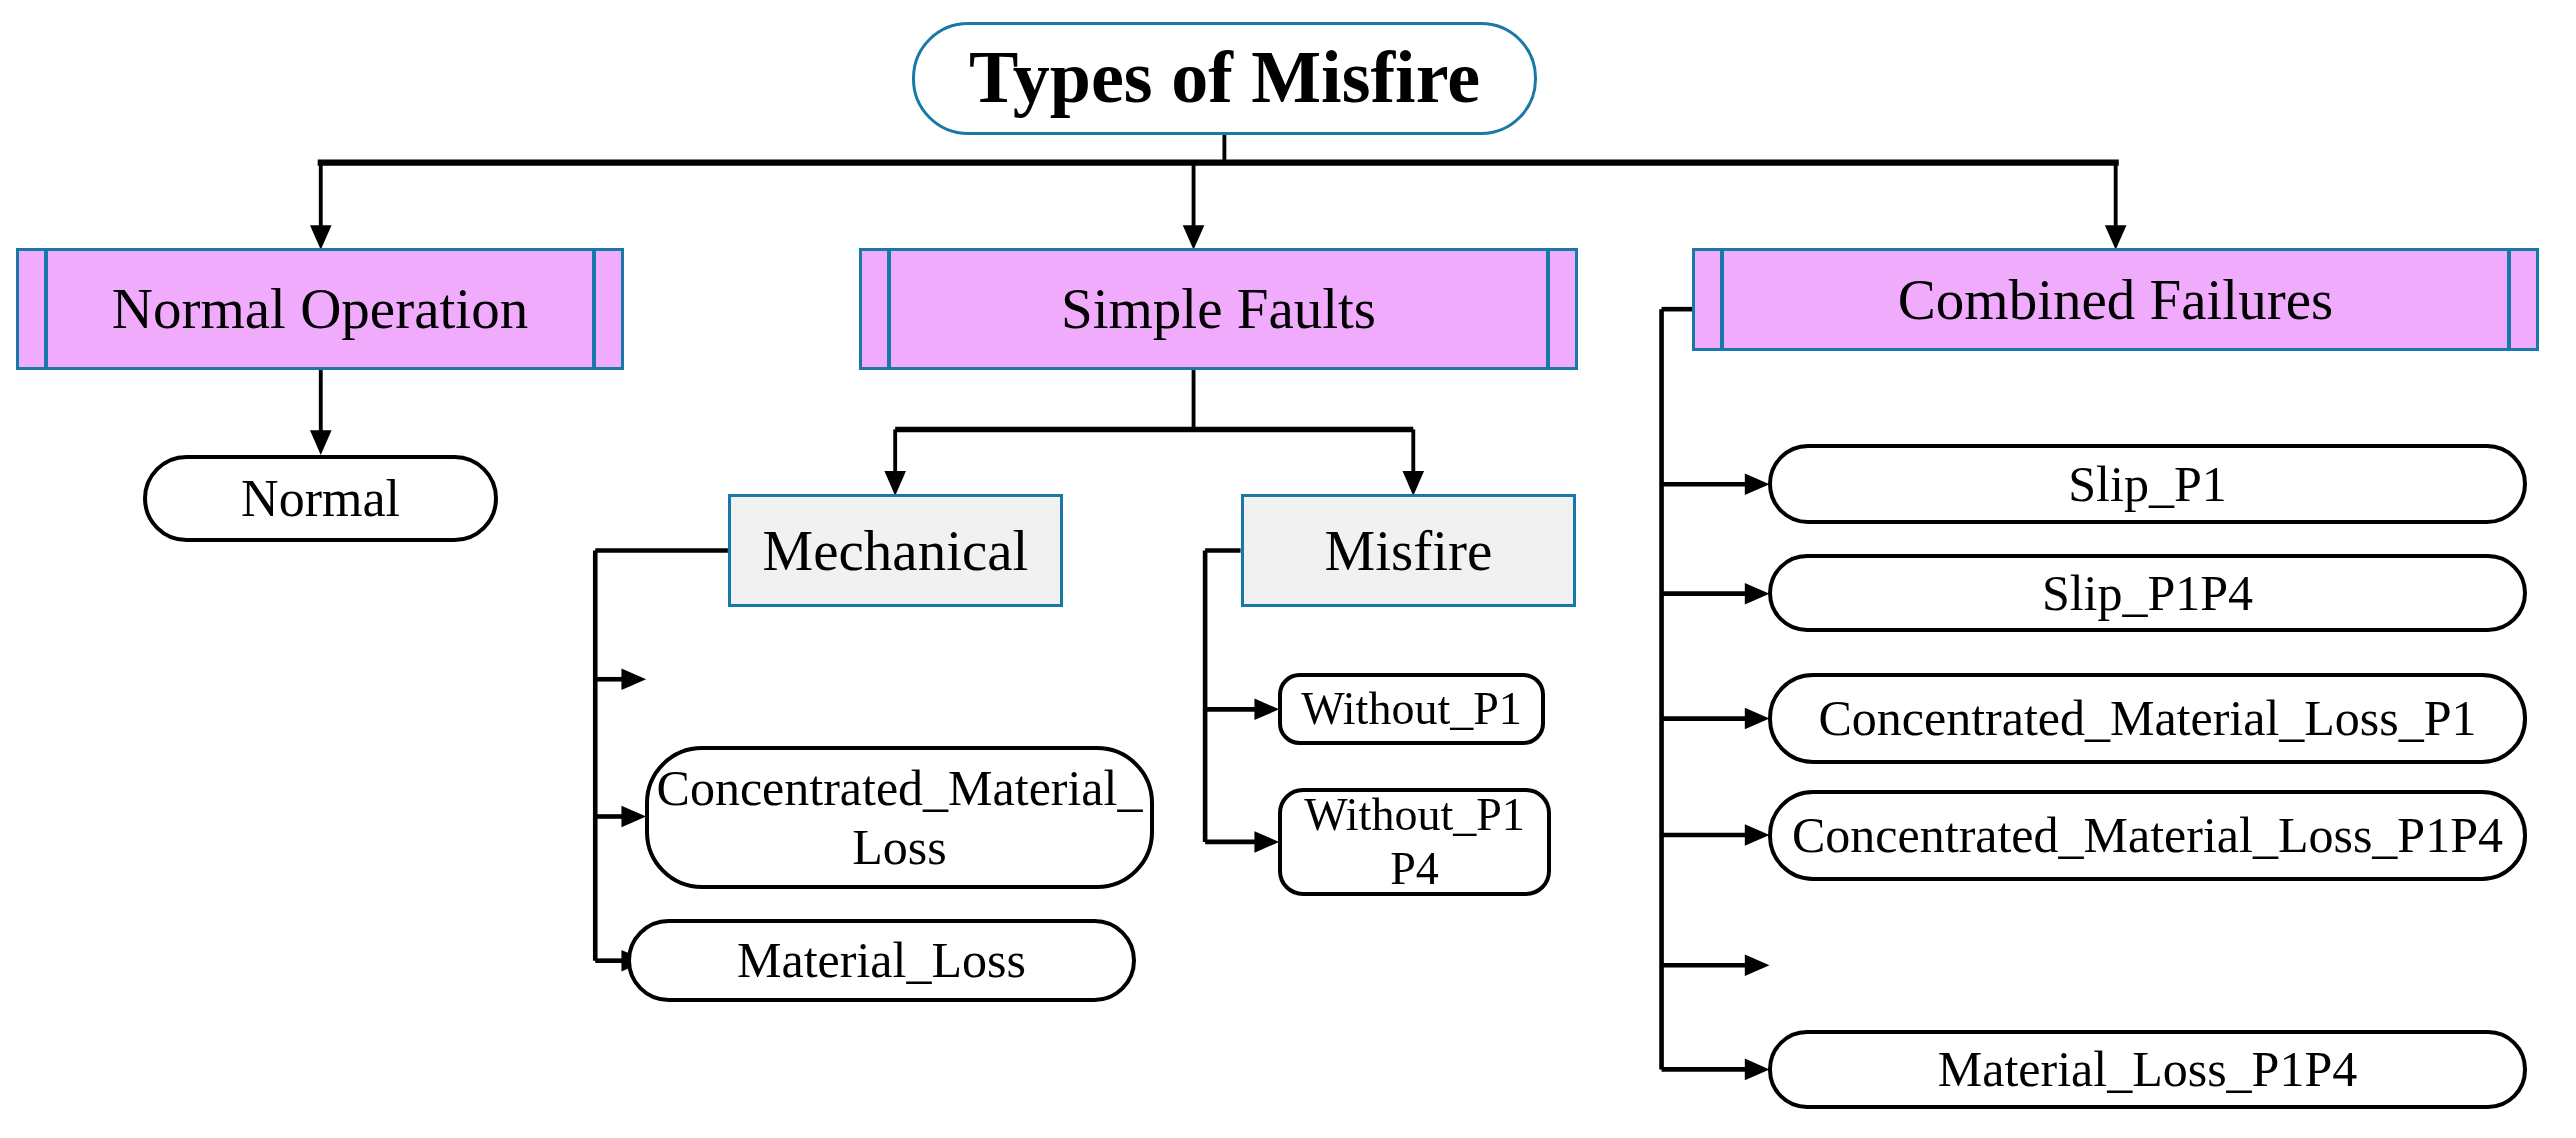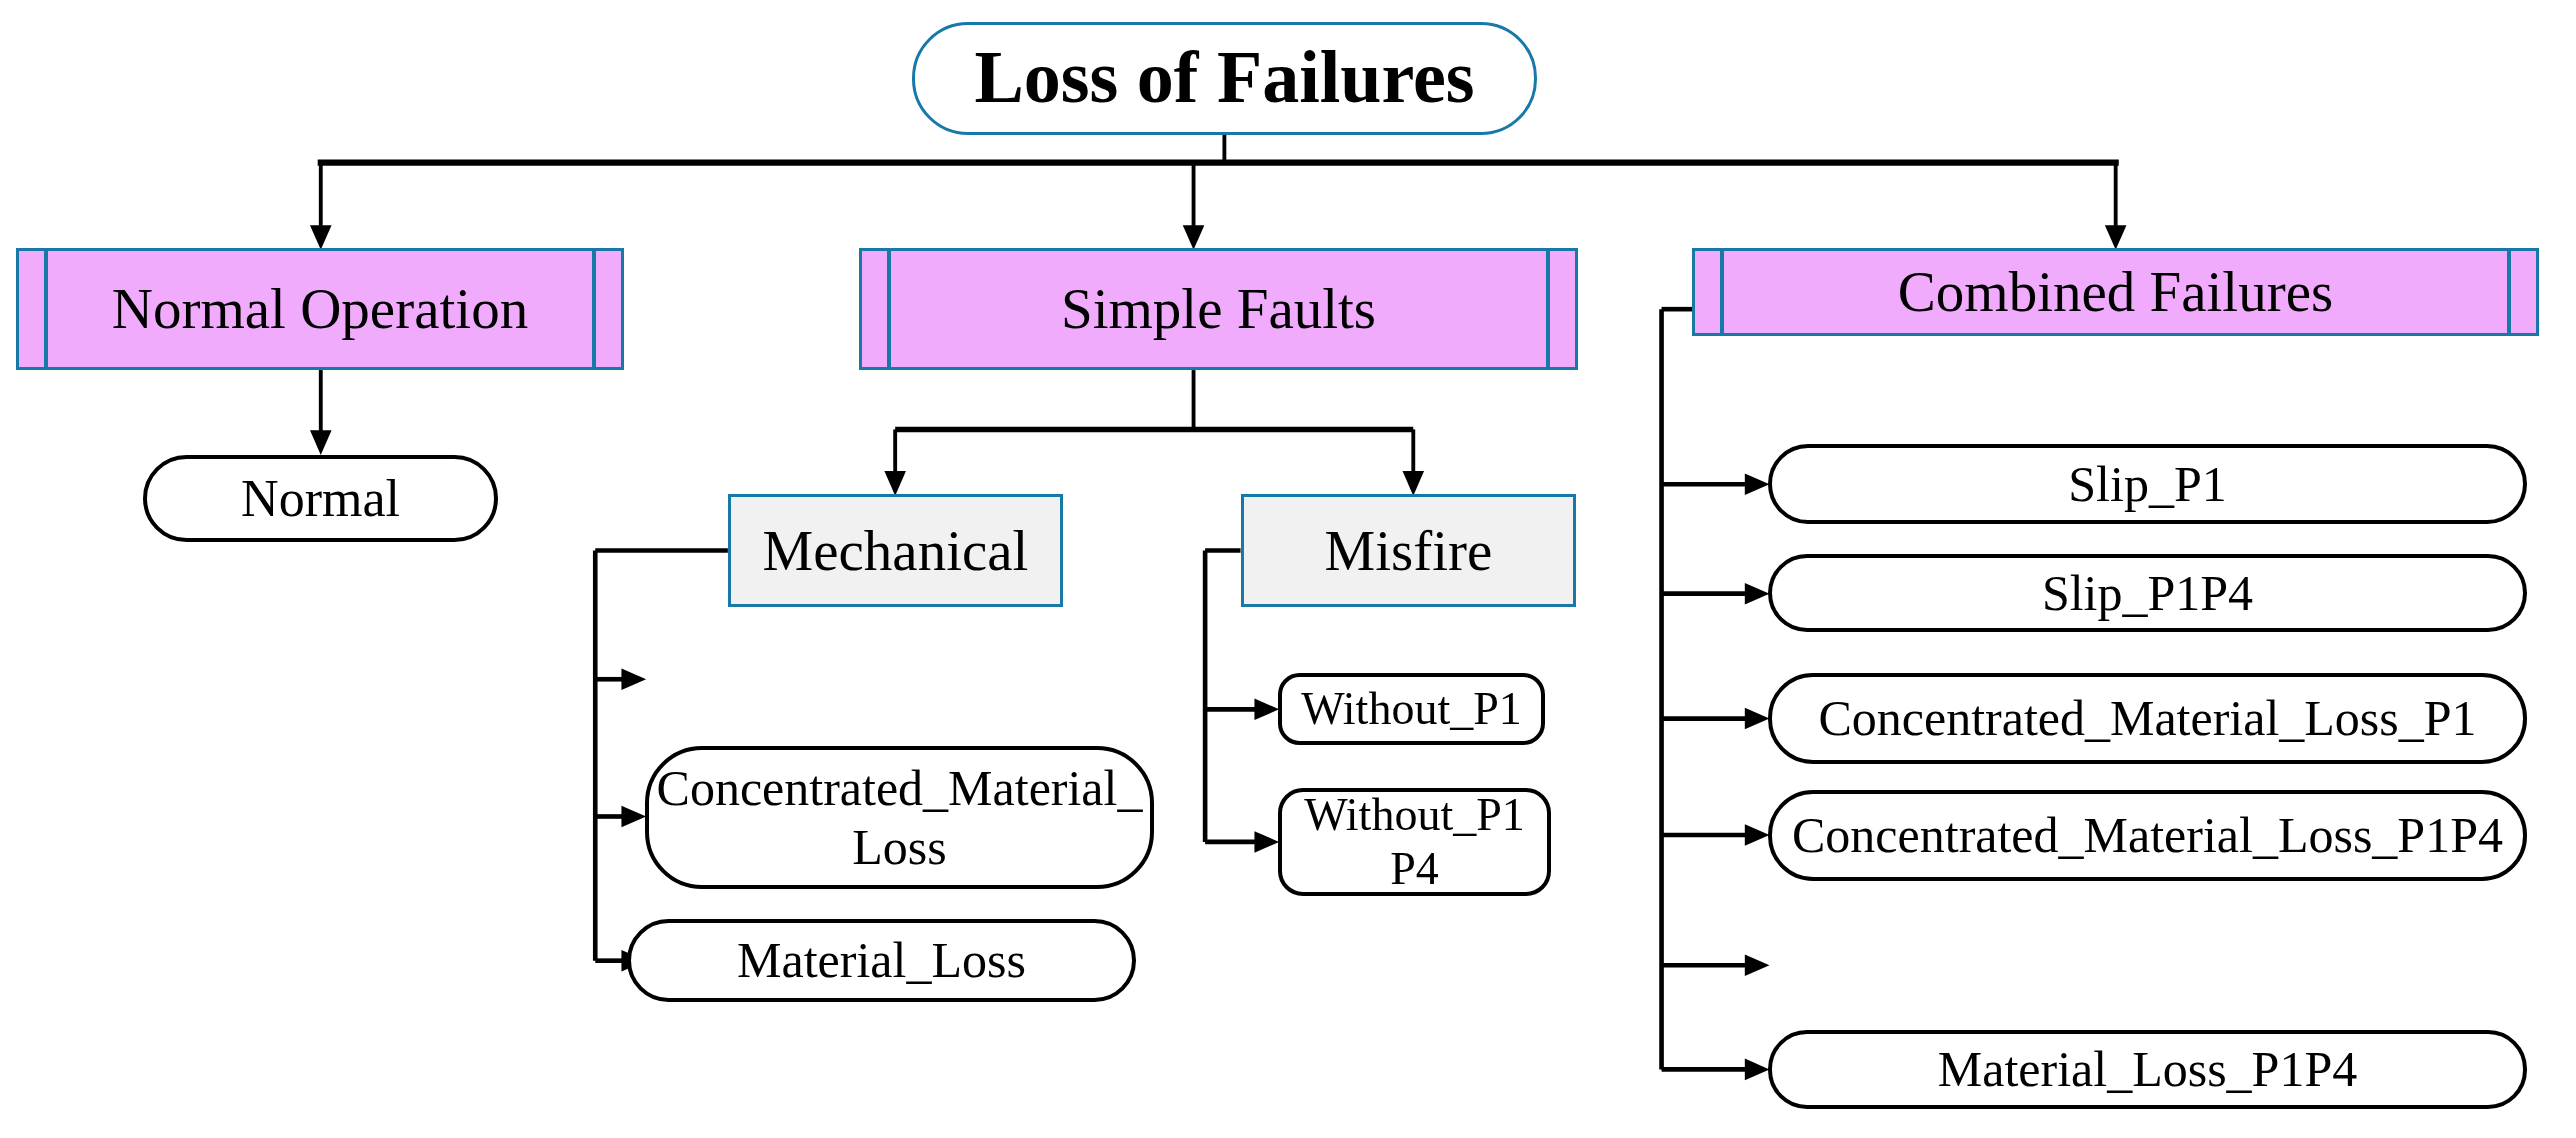--- a/index.html
+++ b/index.html
@@ -107,35 +107,35 @@
       <polygon points="1627,1078 1627,1106 1659,1092"></polygon>
       <polygon points="2263,614 2263,642 2295,628"></polygon>
       <polygon points="2263,756 2263,784 2295,770"></polygon>
       <polygon points="2263,918 2263,946 2295,932"></polygon>
       <polygon points="2263,1069 2263,1097 2295,1083"></polygon>
       <polygon points="2263,1238 2263,1266 2295,1252"></polygon>
       <polygon points="2263,1373 2263,1401 2295,1387"></polygon>
     </g>
   </svg>
 
-  <div class="node title" style="left:912px;top:21.6px;width:625px;height:113px;">Loss of Failures</div>
+  <div class="node title" style="left:912px;top:21.6px;width:625px;height:113px;">Types of Misfire</div>
 
   <div class="node branch" style="left:16px;top:248px;width:608px;height:122px;">
     <span class="bar left"></span>
     <span class="bar right"></span>
     <span>Normal Operation</span>
   </div>
 
   <div class="node branch" style="left:834px;top:248px;width:719px;height:122px;margin-left:25px;">
     <span class="bar left"></span>
     <span class="bar right"></span>
     <span>Simple Faults</span>
   </div>
 
-  <div class="node branch" style="left:1692px;top:248px;width:847px;height:88px;">
+  <div class="node branch" style="left:1692px;top:248px;width:847px;height:103px;">
     <span class="bar left"></span>
     <span class="bar right"></span>
     <span>Combined Failures</span>
   </div>
 
   <div class="node pill" style="left:143px;top:455px;width:355px;height:87px;border-radius:44px;font-size:52px;">Normal</div>
 
   <div class="node subheader" style="left:728px;top:494px;width:335px;height:113px;">Mechanical</div>
 
   <div class="node subheader" style="left:1241px;top:494px;width:335px;height:113px;">Misfire</div>

